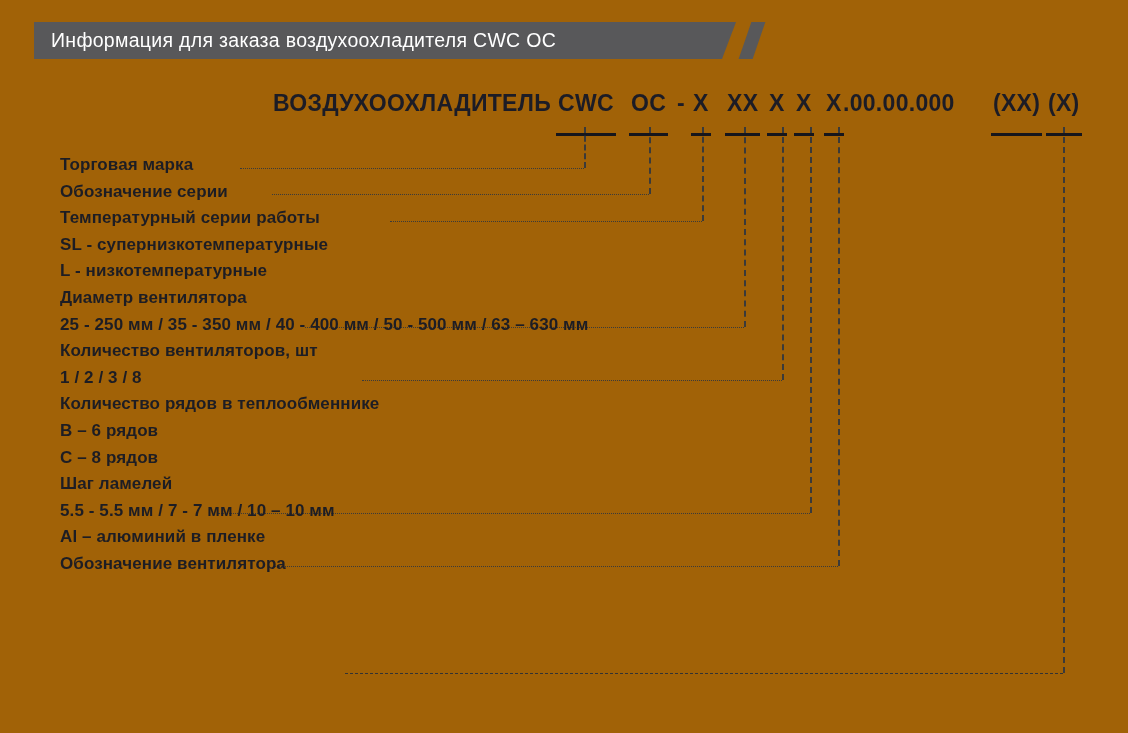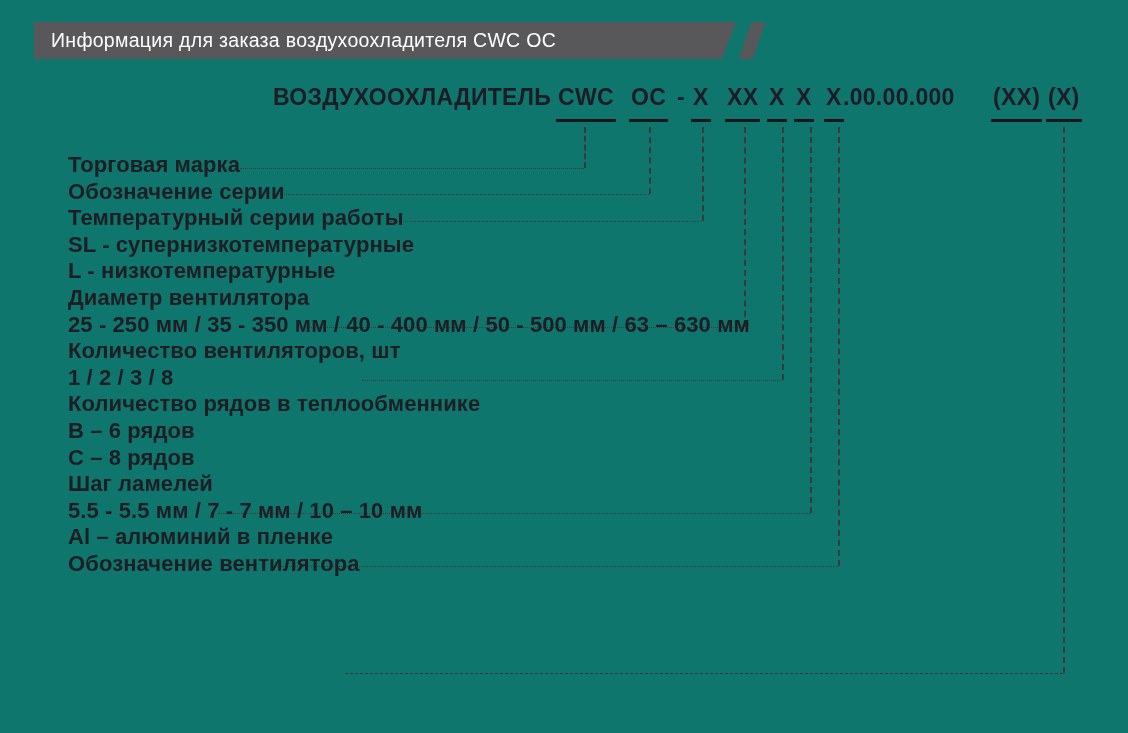--- a/index.html
+++ b/index.html
@@ -1,21 +1,21 @@
 <!DOCTYPE html>
 <html><head>
 <meta charset="utf-8">
 <style>
   * { margin: 0; padding: 0; box-sizing: border-box; }
   html, body { background: #ffffff; }
   .page {
     position: relative;
     width: 1128px;
     height: 733px;
-    background: #0f766e;
+    background: #a16207;
     font-family: "Liberation Sans", sans-serif;
     color: #1d1d24;
     overflow: hidden;
   }
 
   
   .banner {
     position: absolute;
     left: 34px; top: 22px;
     width: 702px; height: 37px;
@@ -32,32 +32,32 @@
     position: absolute;
     left: 745px; top: 22px;
     width: 14px; height: 37px;
     background: #58585a;
     transform: skewX(-19deg);
   }
 
   
   .code-line {
     position: absolute;
-    left: 0; top: 84px;
+    left: 0; top: 90px;
     width: 100%; height: 40px;
     font-size: 23px;
     font-weight: 700;
     letter-spacing: 0.3px;
     white-space: nowrap;
     color: #1c1c26;
   }
   .code-line .tok { position: absolute; top: 0; }
   .code-line .u {
     border-bottom: 3.5px solid #16161c;
-    padding: 0 2px 8px 2px;
+    padding: 0 2px 16px 2px;
   }
   .prefix { position: absolute; top: 0; right: 577px; }
 
   
   .vline {
     position: absolute;
     width: 0;
     border-left: 2px dashed #3a3a3a;
   }
   .hline {
@@ -69,26 +69,25 @@
 
   
   .legend {
     position: absolute;
     left: 60px; top: 152px;
     width: 660px;
   }
   .legend .row {
     height: 26.6px;
     line-height: 26.6px;
-    font-size: 22px;
+    font-size: 17px;
     font-weight: 700;
     letter-spacing: 0.1px;
     white-space: nowrap;
     color: #1d1d24;
-    margin-left: 8px;
   }
 </style>
 </head>
 <body>
 
 <div class="page">
 
   <div class="banner">
     <span>Информация для заказа воздухоохладителя CWC ОС</span>
   </div>

